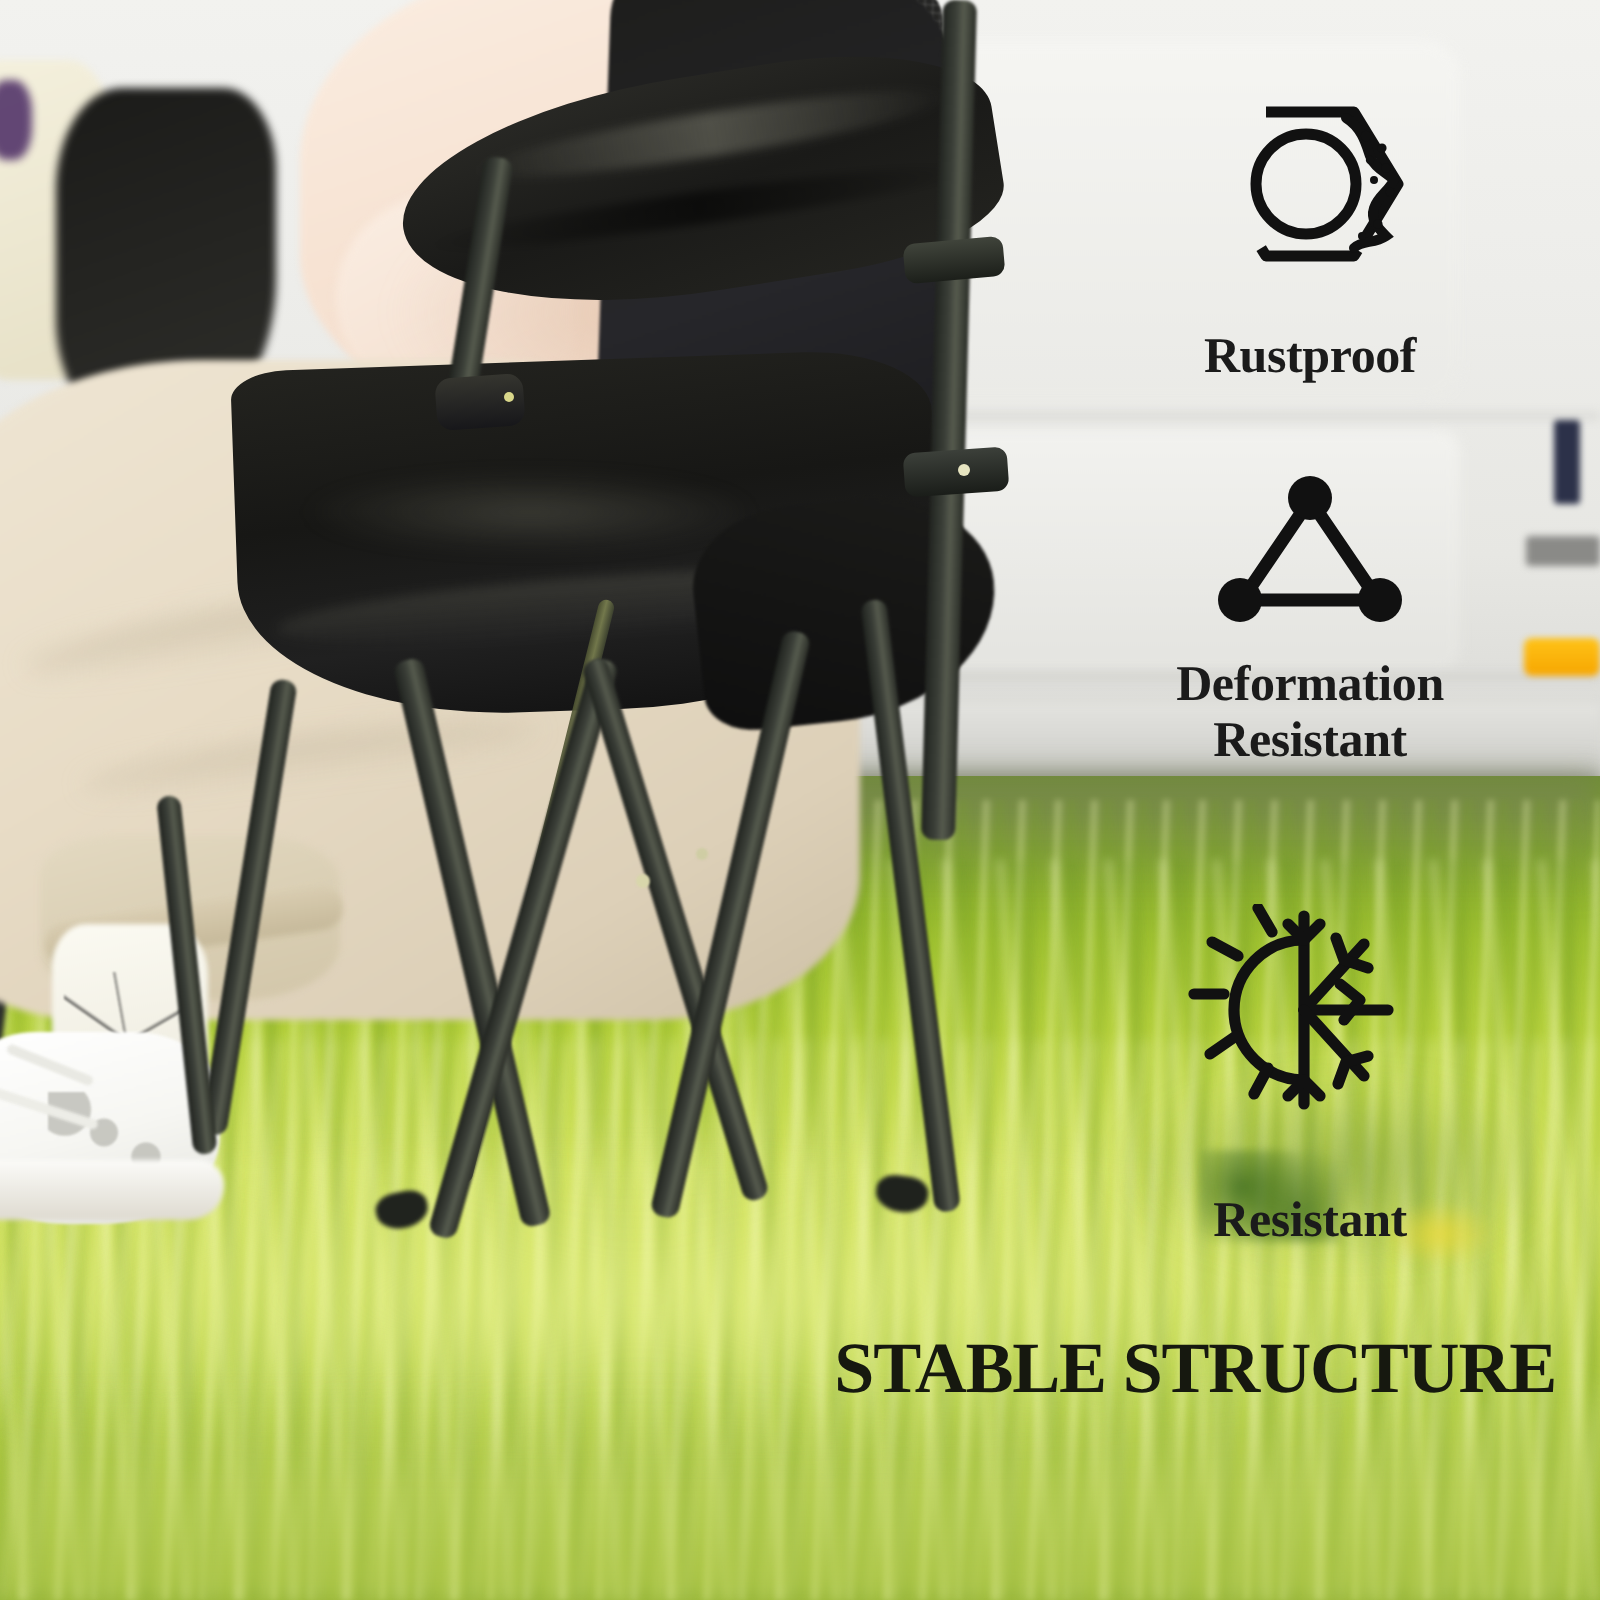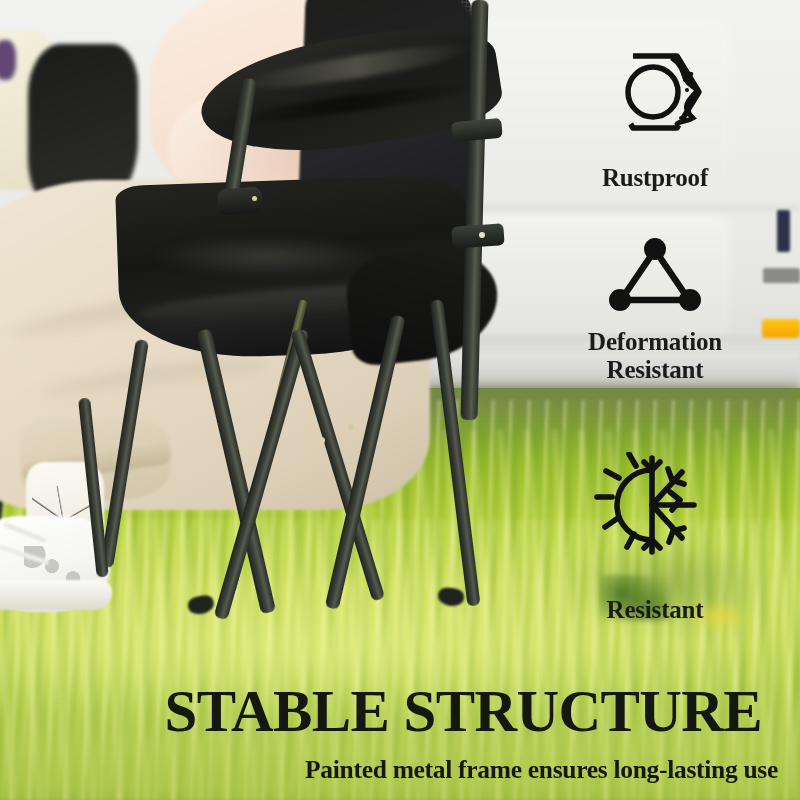--- a/index.html
+++ b/index.html
@@ -340,22 +340,22 @@
     margin-top:6px;text-align:center;color:#1b1b1b;
     font-weight:700;font-size:25px;line-height:1.12;letter-spacing:-.2px;
   }
   #feat-rust{left:540px;top:46px;}
   #feat-deform{left:540px;top:236px;align-items:center;}
   #feat-weather{left:540px;top:452px;}
 
   
   #headline-wrap{position:absolute;left:0;top:666px;width:800px;text-align:right;padding-right:22px;}
   #headline{
-    display:block;color:#16180f;font-weight:700;font-size:59px;letter-spacing:-.6px;
-    line-height:1;margin:16px;
+    display:block;color:#16180f;font-weight:700;font-size:36px;letter-spacing:-.6px;
+    line-height:1;margin:0;
   }
   #subhead{
     display:block;color:#16180f;font-weight:700;font-size:25.5px;letter-spacing:-.3px;
     line-height:1;margin-top:13px;
   }
 </style>
 </head>
 <body>
 
 <div id="stage">
@@ -506,16 +506,15 @@
       </svg>
     </span>
     <span class="cap">
       <br>
       <span>Resistant</span>
     </span>
   </div>
 
   <div id="headline-wrap">
     <span id="headline">STABLE STRUCTURE</span>
-    <span id="subhead">Painted metal frame ensures long-lasting use</span>
   </div>
 
 </div>
 
 </body></html>

